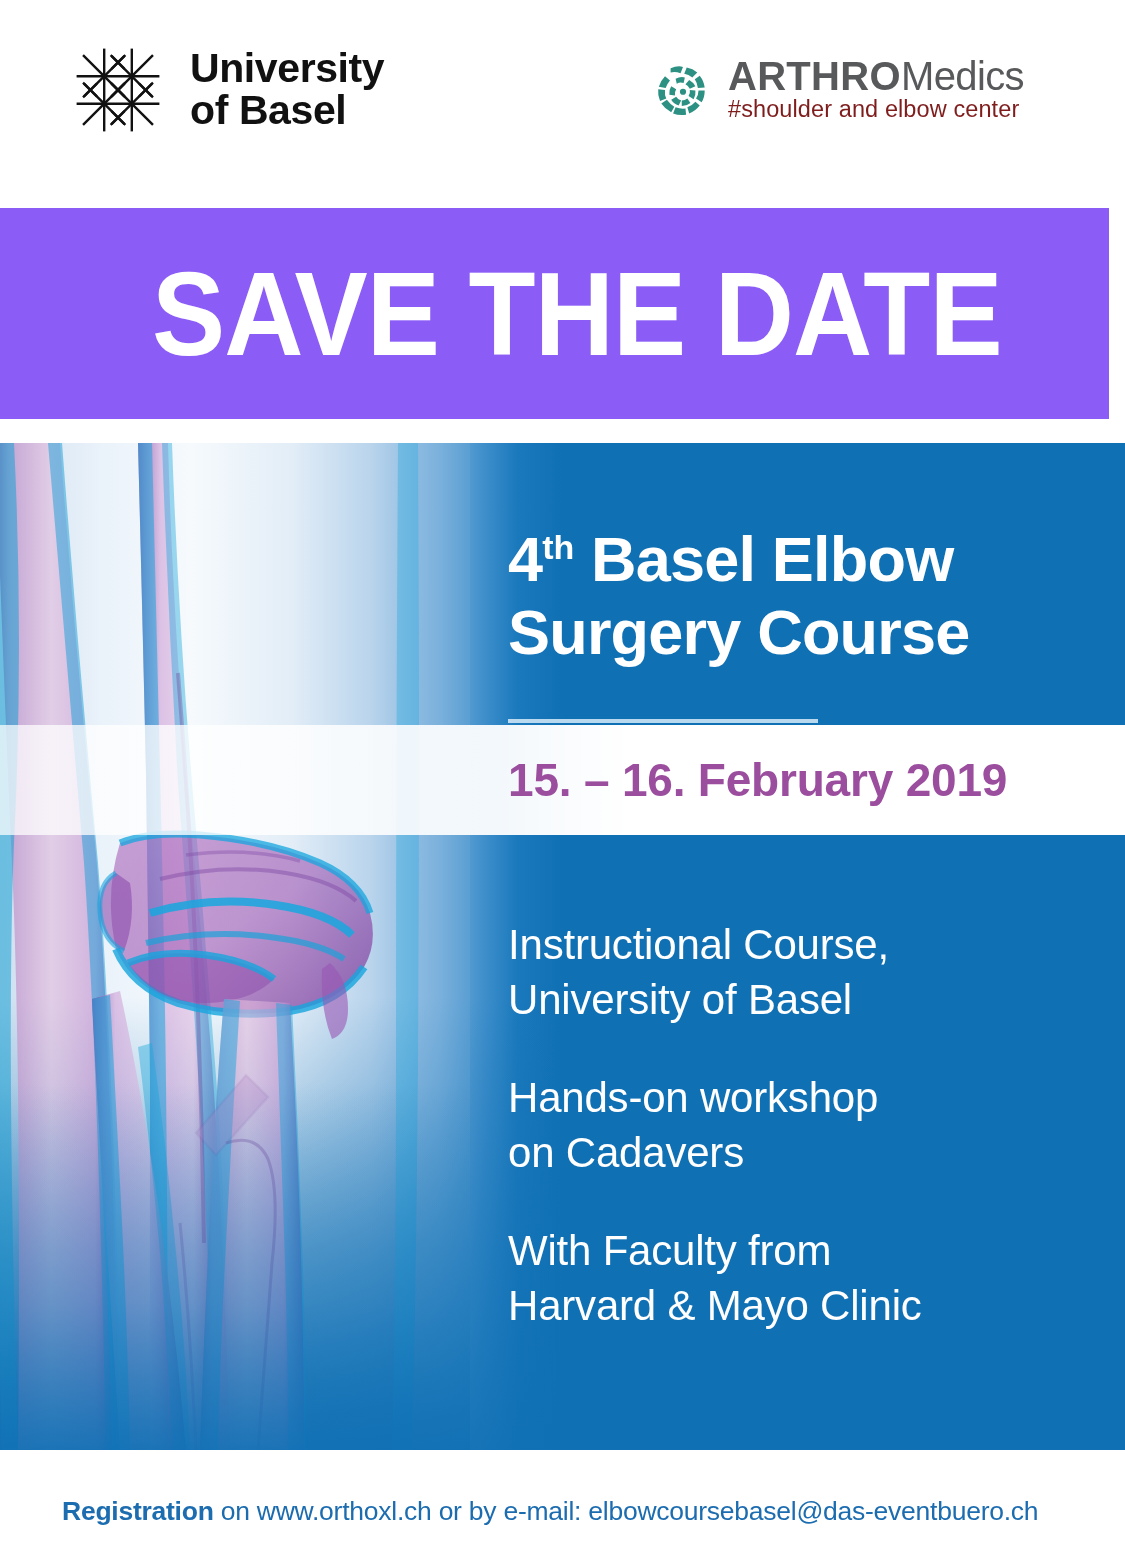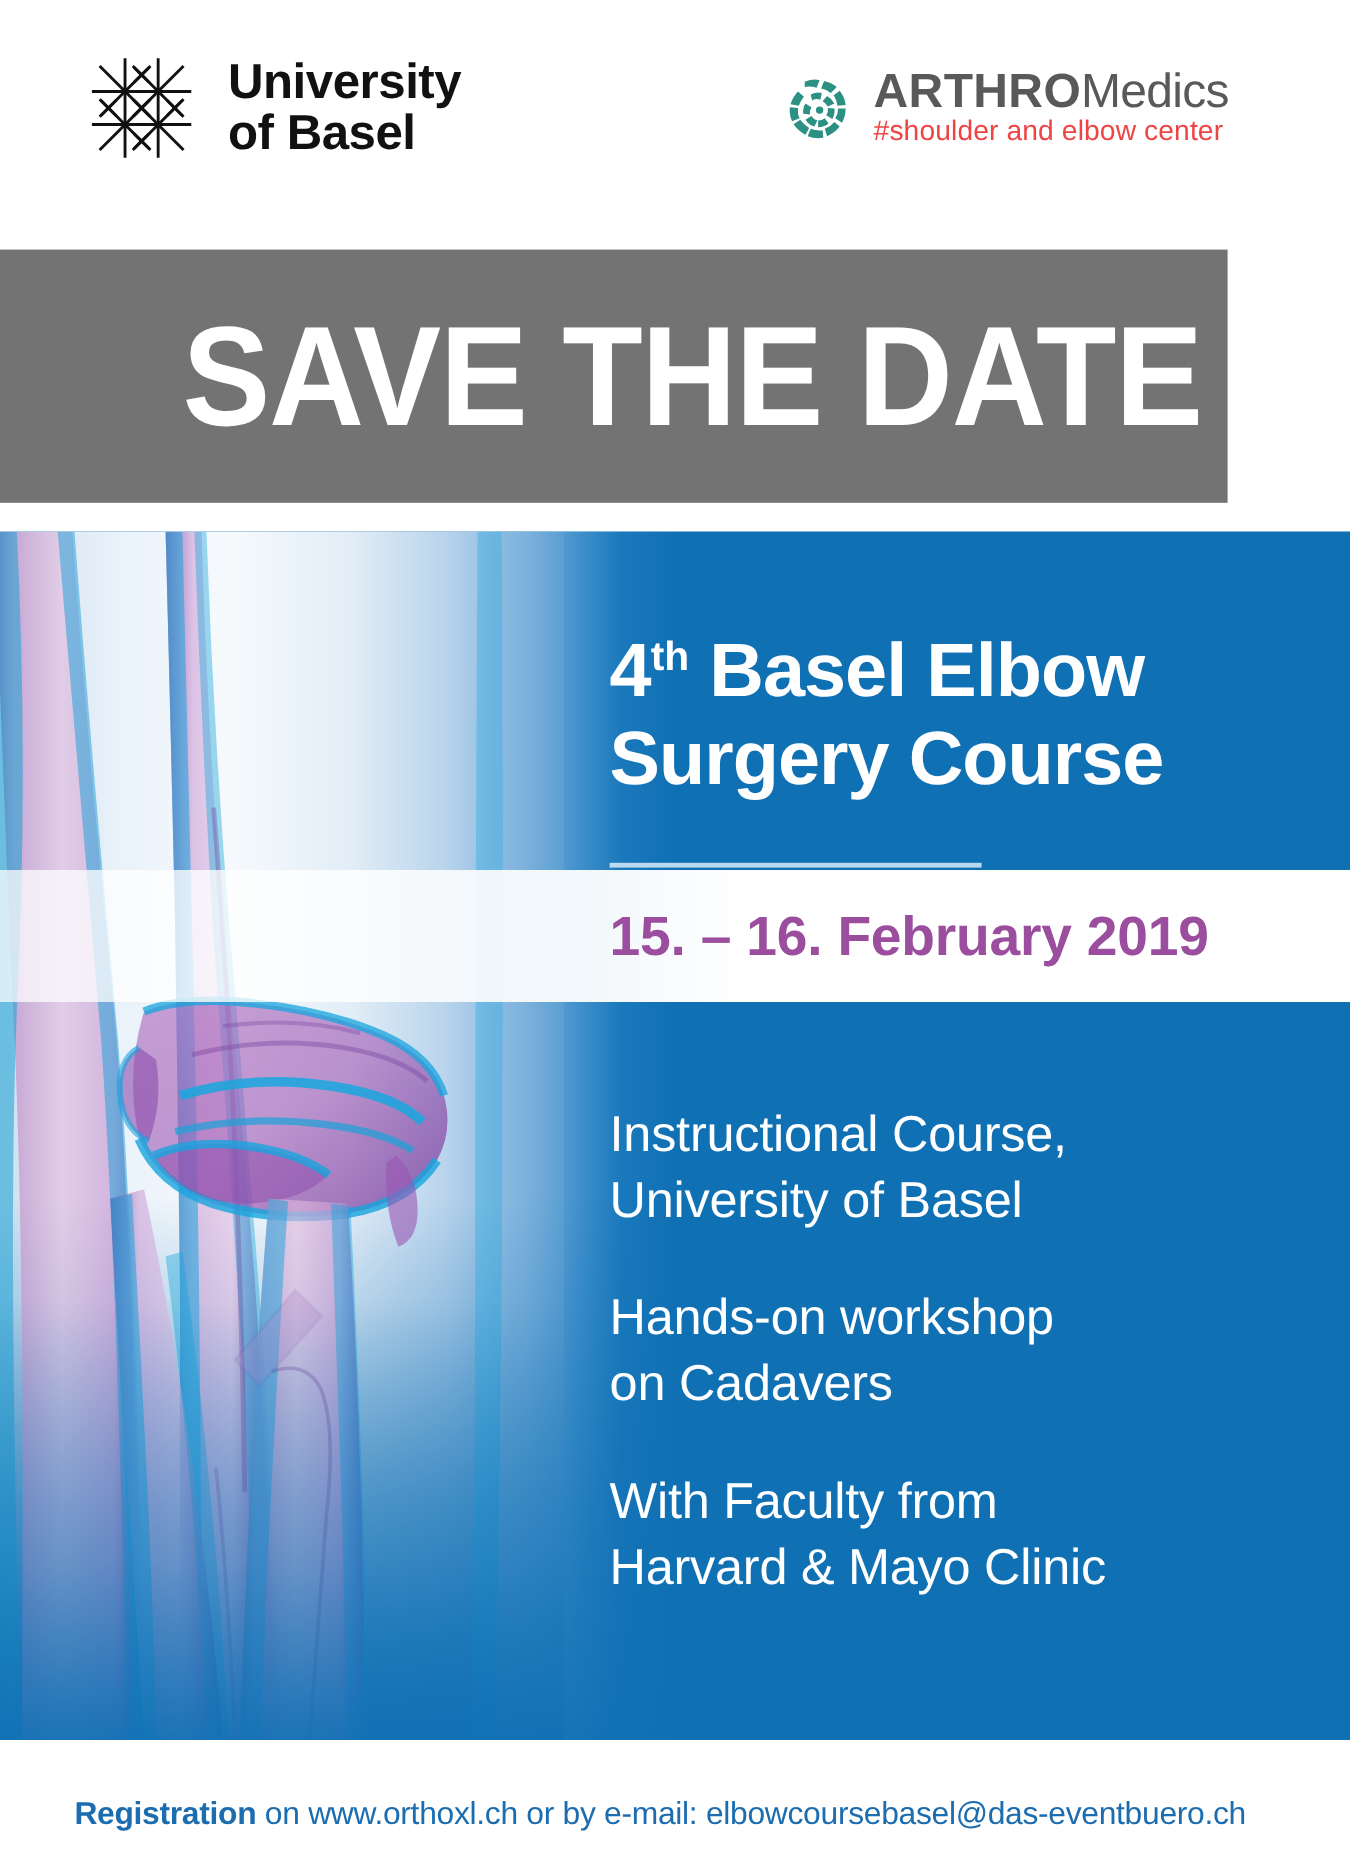--- a/index.html
+++ b/index.html
@@ -77,35 +77,35 @@
     font-weight: 700;
     color: #58595b;
     letter-spacing: 0.3px;
   }
   .arthro-title .light {
     font-weight: 400;
     color: #58595b;
   }
   .arthro-sub {
     font-size: 23.5px;
-    color: #ef4444;
+    color: #7f1d1d;
     font-weight: 400;
     letter-spacing: 0.1px;
     margin-top: 6px;
     white-space: nowrap;
   }
 
   
   .banner {
     position: absolute;
     left: 0;
     top: 208px;
-    width: 1023px;
+    width: 1109px;
     height: 211px;
-    background: #737373;
+    background: #8b5cf6;
     display: flex;
     align-items: center;
   }
   .banner-text {
     color: #ffffff;
     font-weight: 700;
     font-size: 118px;
     line-height: 1;
     letter-spacing: -1px;
     margin-left: 152px;

